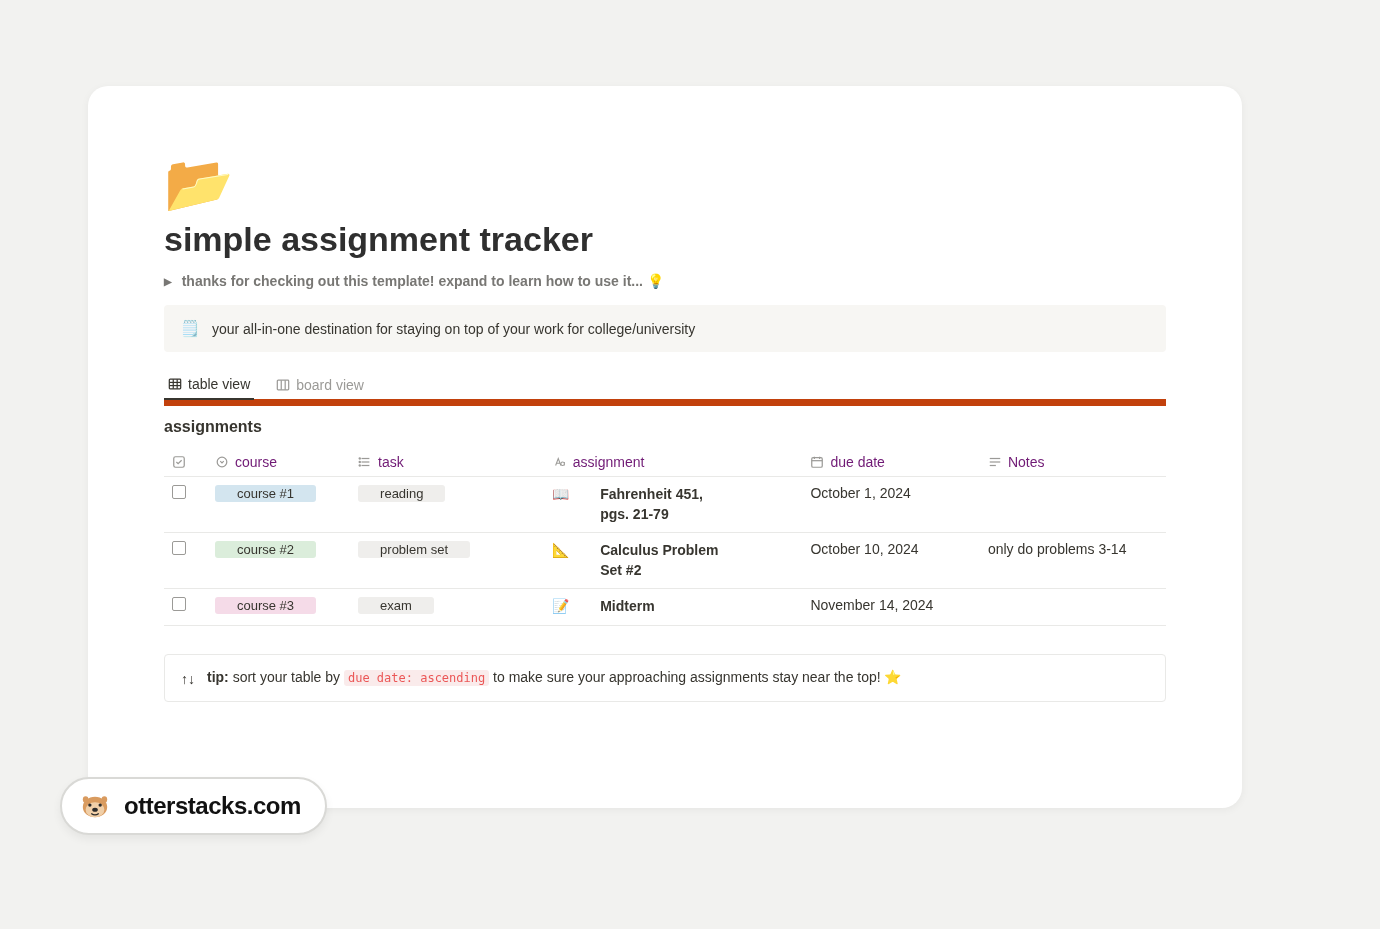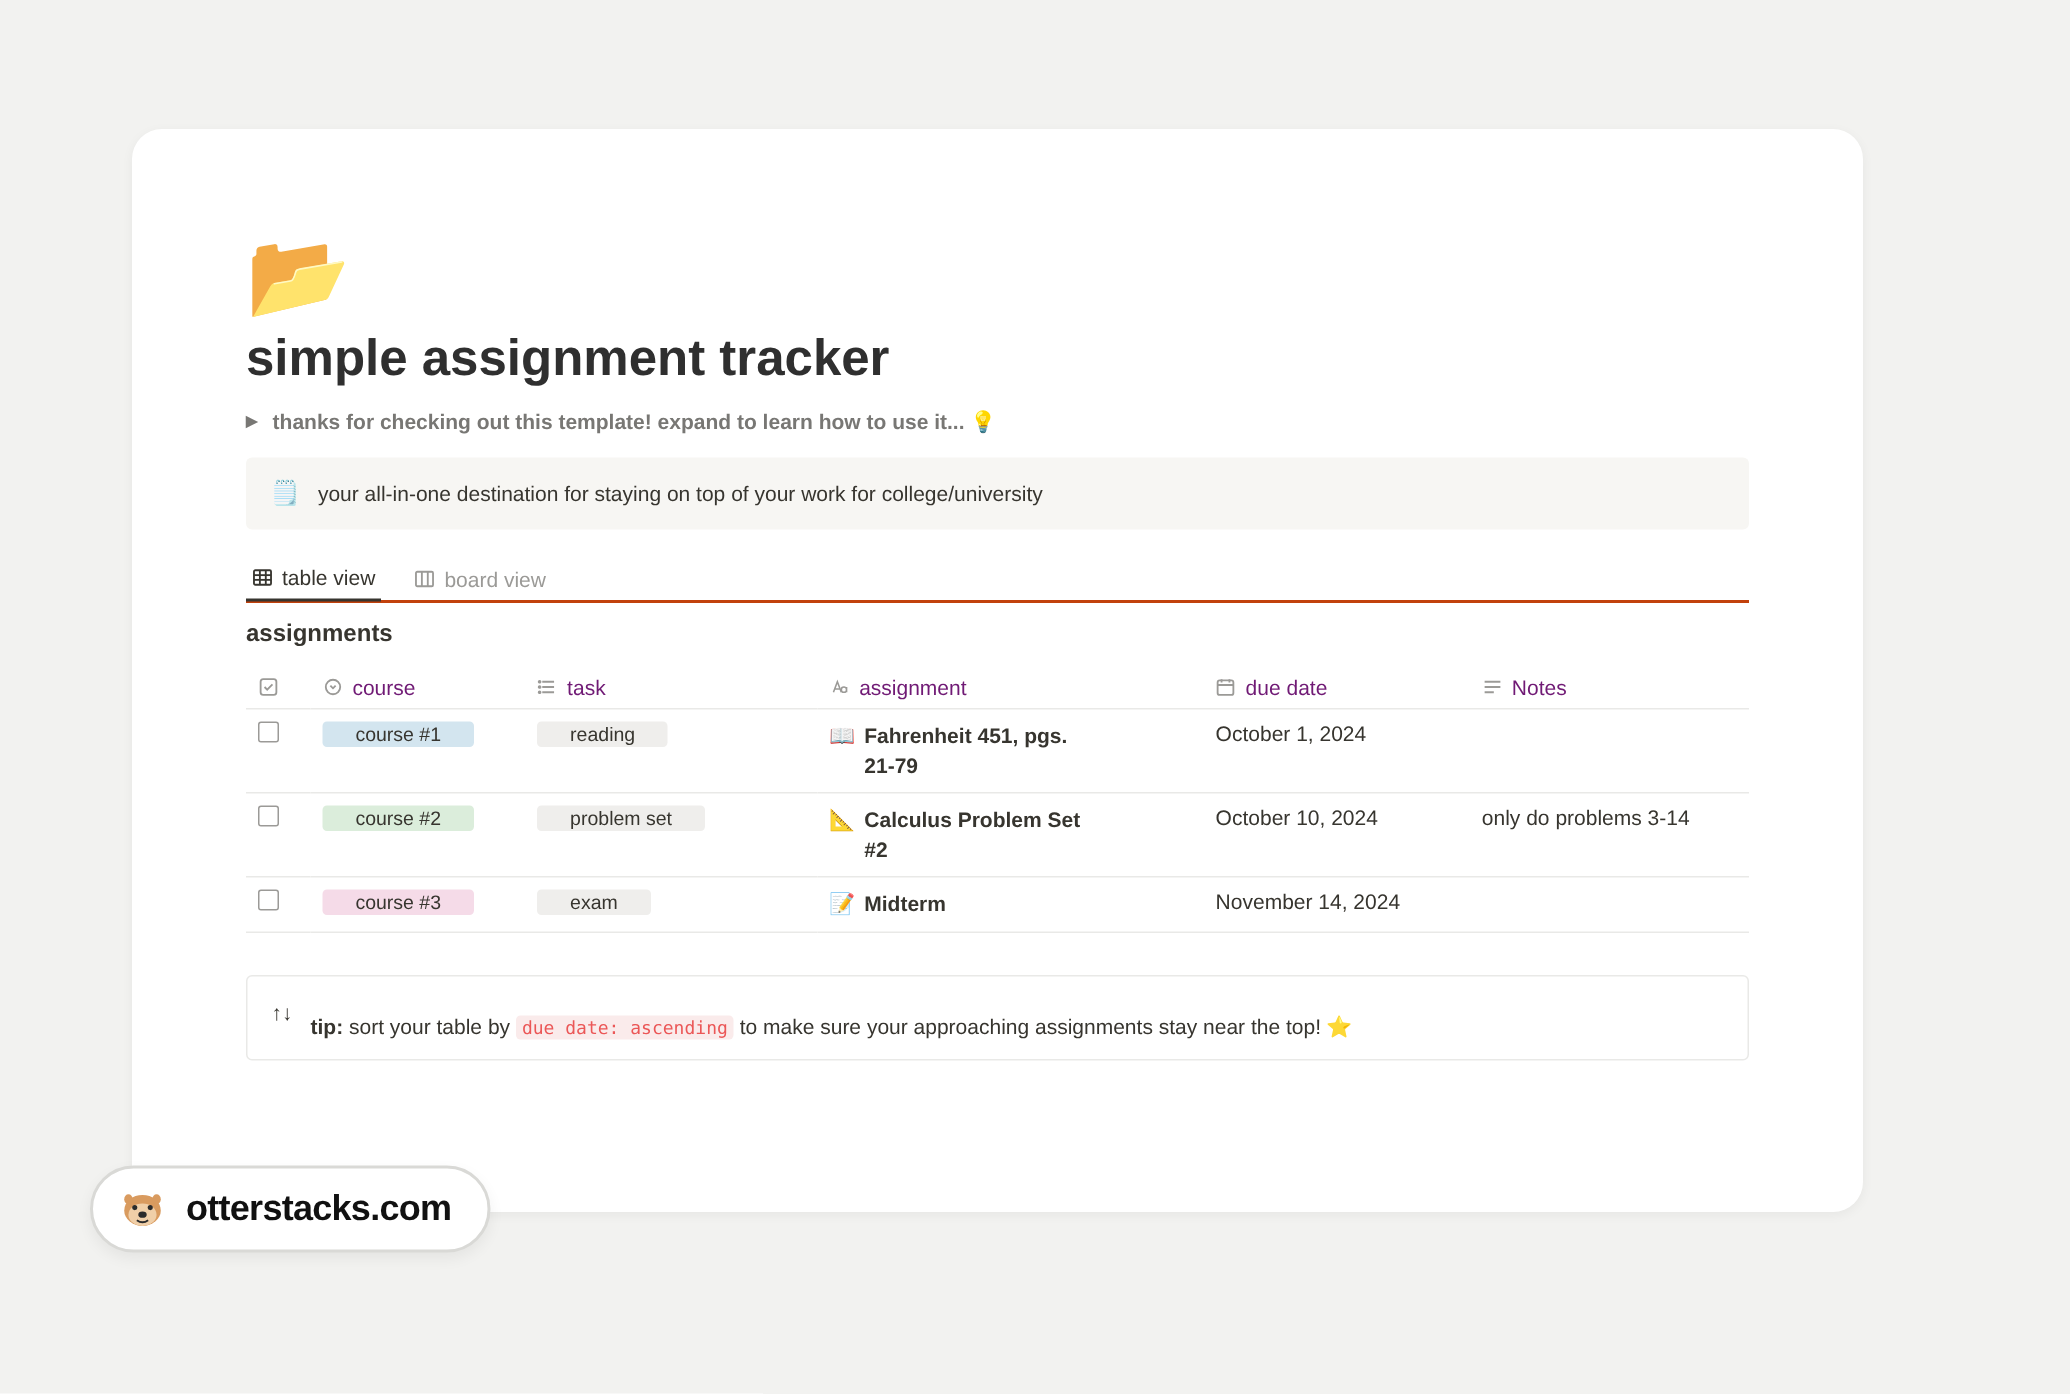--- a/index.html
+++ b/index.html
@@ -73,21 +73,21 @@
       font-size: 16px;
     }
 
     .callout-text {
       color: #37352f;
       font-size: 14px;
     }
 
     .tabs {
       display: flex;
-      border-bottom: 2px solid #c2410c;
+      border-bottom: 7px solid #c2410c;
       margin-bottom: 12px;
     }
 
     .tab {
       display: flex;
       align-items: center;
       gap: 6px;
       padding: 6px 4px;
       margin-right: 18px;
       font-size: 14px;
@@ -201,20 +201,21 @@
     .assign-emoji {
       font-size: 14px;
       line-height: 1.4;
     }
 
     .assign-text {
       font-weight: 600;
       color: #37352f;
       line-height: 1.4;
       word-break: break-word;
+      margin-left: 24px;
     }
 
     .tip-callout {
       margin-top: 28px;
       border: 1px solid #e9e9e7;
       border-radius: 4px;
       padding: 14px 16px;
       display: flex;
       align-items: flex-start;
       gap: 12px;
@@ -222,21 +223,20 @@
 
     .tip-icon {
       font-size: 14px;
       color: #37352f;
       margin-top: 2px;
     }
 
     .tip-text {
       font-size: 14px;
       color: #37352f;
-      margin-top: 11px;
     }
 
     .tip-text b {
       font-weight: 700;
     }
 
     .tip-text code {
       background: #faebeb;
       color: #eb5757;
       padding: 1px 4px;

